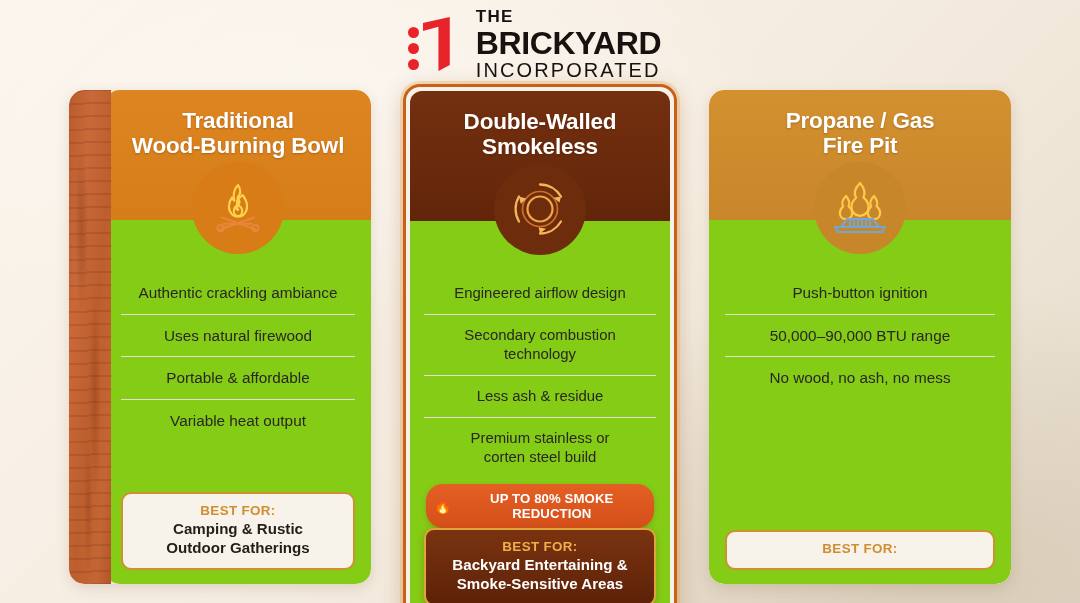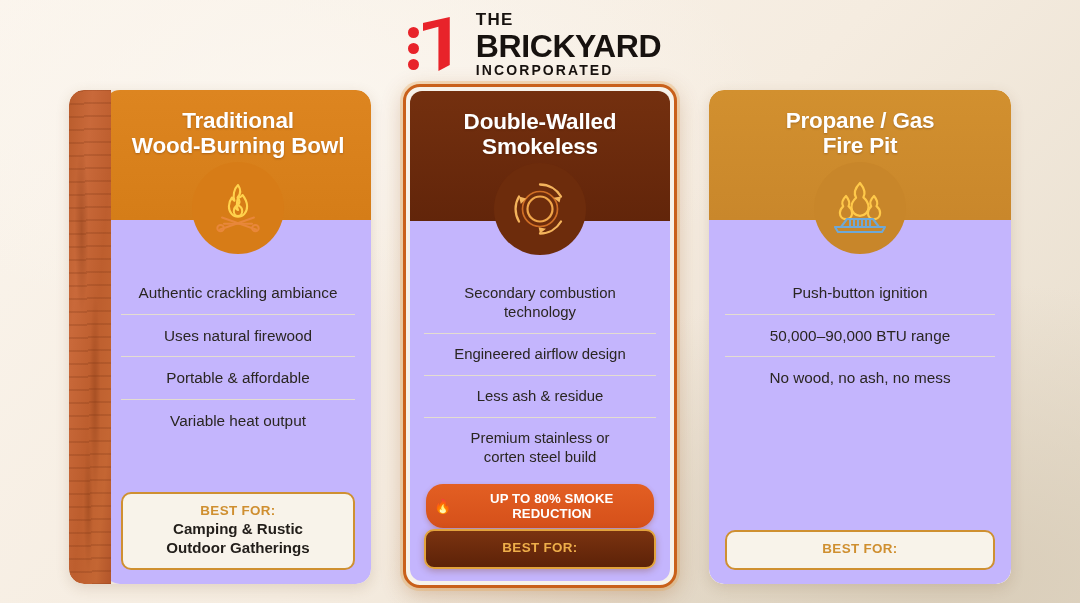--- a/index.html
+++ b/index.html
@@ -28,21 +28,21 @@
   .logo-dots { position:absolute; left:0; top:13px; display:flex; flex-direction:column; gap:5px; }
   .logo-dots i { display:block; width:11px; height:11px; border-radius:50%; background:#e8232a; }
   .logo-brick {
     position:absolute; left:15px; top:3px; width:27px; height:54px;
     background:#e8232a;
     clip-path:polygon(0 11%, 100% 0, 100% 89%, 58% 100%, 58% 18%, 0 26%);
   }
   .logo-text { line-height:1; padding-top:2px; }
   .logo-the { font-size:17px; letter-spacing:1.3px; color:#17120f; font-weight:600; }
   .logo-brand { font-size:32px; font-weight:800; letter-spacing:-0.4px; color:#17120f; margin:2px 0 1px; }
-  .logo-inc { font-size:14px; letter-spacing:2.1px; color:#17120f; font-weight:700; }
+  .logo-inc { font-size:20px; letter-spacing:2.1px; color:#17120f; font-weight:400; }
 
   
   .cards {
     position:absolute; left:0; right:0; top:90px;
     display:flex; justify-content:center; align-items:flex-start; gap:32px;
   }
 
   .card {
     position:relative;
     width:302px;
@@ -95,21 +95,21 @@
     position:absolute; left:50%; transform:translateX(-50%);
     top:72px; width:92px; height:92px; border-radius:50%;
     display:flex; align-items:center; justify-content:center;
     z-index:4;
   }
   .c1 .badge { background:#d77c17; }
   .c3 .badge { background:#c8862a; }
   .c2 .badge { background:#6d2c0c; }
 
   
-  .cardbody { background:#c4b5fd; padding:52px 16px 14px; }
+  .cardbody { background:#84cc16; padding:52px 16px 14px; }
   .c2 .cardbody { padding:52px 14px 12px; }
 
   .features { list-style:none; }
   .features li {
     font-size:15.3px; color:#2a2622; text-align:center;
     padding:11px 4px; line-height:1.28;
     border-bottom:1px solid #e4ddd0;
     white-space:pre-line;
   }
   .features li:last-child { border-bottom:none; }
@@ -249,33 +249,35 @@
               <g fill="#f4b45c">
                 <polygon points="53,19.5 45.5,20.8 51.5,25.6"></polygon>
                 <polygon points="32,56.5 38,51.8 30.6,50.3"></polygon>
                 <polygon points="11,19.5 12.8,27 18.2,21.6"></polygon>
               </g>
             </svg>
           </div>
         </div>
         <div class="cardbody">
           <ul class="features">
+            <li>Engineered airflow design</li>
             <li>Secondary combustion technology</li>
-            <li>Engineered airflow design</li>
             <li>Less ash &amp; residue</li>
             <li>Premium stainless or
 corten steel build</li>
           </ul>
           <div class="smokebadge">
             <span class="flame-emoji">🔥</span>
             <span>UP TO 80% SMOKE REDUCTION</span>
           </div>
           <div class="spacer"></div>
           <div class="bestfor">
             <div class="bestfor-label">BEST FOR:</div>
+            <div class="bestfor-text">Backyard Entertaining &amp;
+Smoke-Sensitive Areas</div>
           </div>
         </div>
       </div>
     </div>
 
     <div class="card c3">
       <div class="inner">
         <div class="cardhead">
           <div class="cardtitle">Propane / Gas
 Fire Pit</div>

